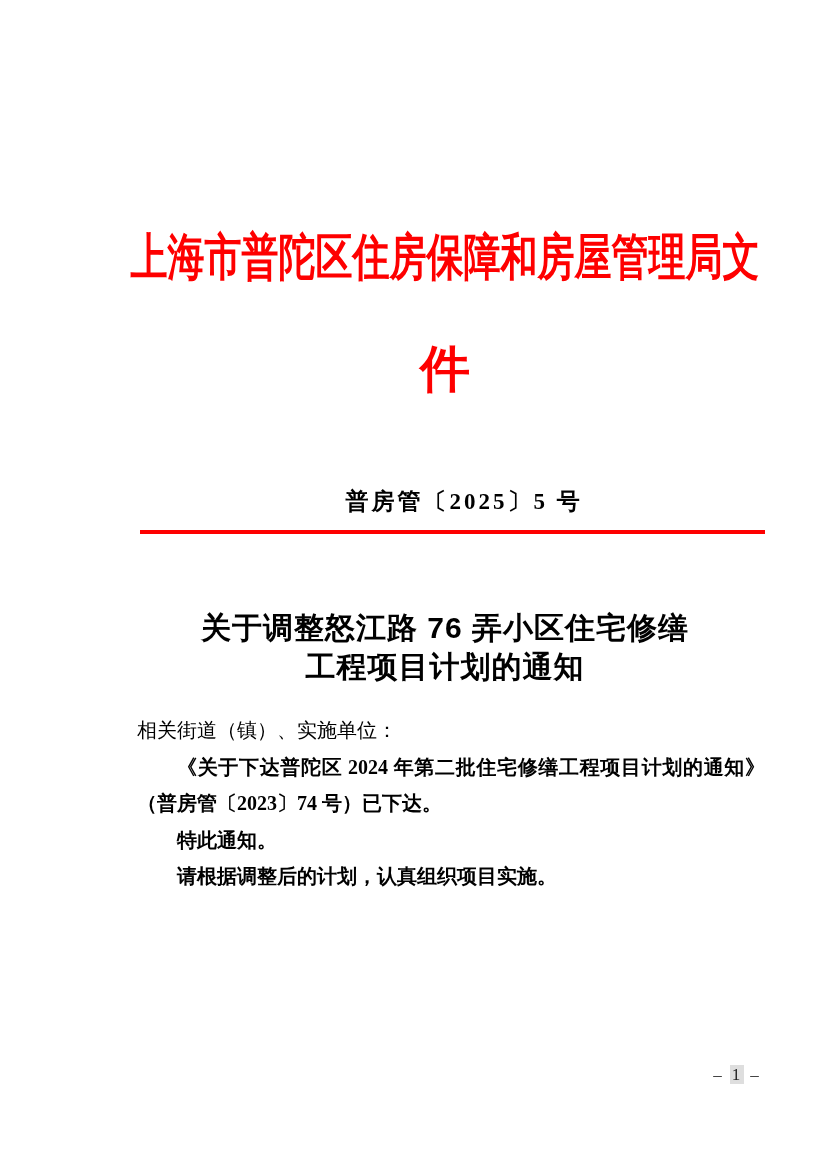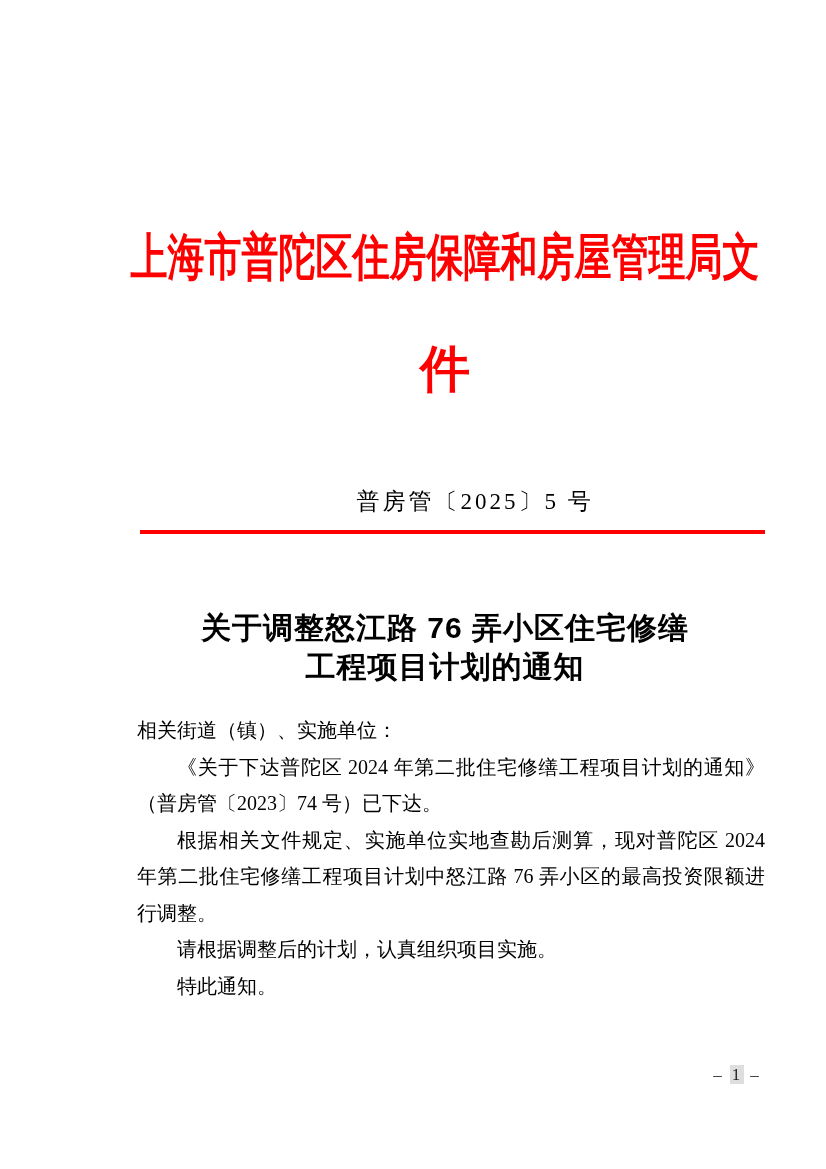--- a/index.html
+++ b/index.html
@@ -42,29 +42,30 @@
     font-weight: bold;
     font-size: 50px;
     line-height: 56px;
     color: #fe0000;
   }
 
   
   .doc-number {
     position: absolute;
     top: 488px;
-    left: 118px;
+    left: 107px;
     width: 628px;
     padding-left: 22px;
     box-sizing: border-box;
     text-align: center;
     font-size: 23px;
     line-height: 28px;
     letter-spacing: 3px;
     color: #000000;
+    font-weight: bold;
   }
 
   
   .red-rule {
     position: absolute;
     top: 530px;
     left: 108px;
     width: 625px;
     height: 4px;
     background: #fe0000;
@@ -95,20 +96,21 @@
     line-height: 36.5px;
     text-align: justify;
     color: #000000;
   }
   .doc-body p {
     margin: 0;
     padding: 0;
   }
   .doc-body p.indent {
     text-indent: 2em;
+    font-weight: bold;
   }
 
   
   .page-footer {
     position: absolute;
     top: 1064px;
     left: 660px;
     width: 90px;
     text-align: center;
     font-size: 17px;
@@ -136,22 +138,21 @@
   <div class="red-rule"></div>
 
   <div class="doc-title">
     <div>关于调整怒江路 76 弄小区住宅修缮</div>
     <div>工程项目计划的通知</div>
   </div>
 
   <div class="doc-body">
     <p>相关街道（镇）、实施单位：</p>
     <p class="indent">《关于下达普陀区 2024 年第二批住宅修缮工程项目计划的通知》（普房管〔2023〕74 号）已下达。</p>
-    <p class="indent">根据相关文件规定、实施单位实地查勘后测算，现对普陀区 2024 年第二批住宅修缮工程项目计划中怒江路 76 弄小区的最高投资限额进行调整。</p>
+    <p class="indent">特此通知。</p>
     <p class="indent">请根据调整后的计划，认真组织项目实施。</p>
-    <p class="indent">特此通知。</p>
   </div>
 
   <div class="page-footer">
     <span>–</span><span class="num">1</span><span>–</span>
   </div>
 
 </div>
 
 </body></html>

